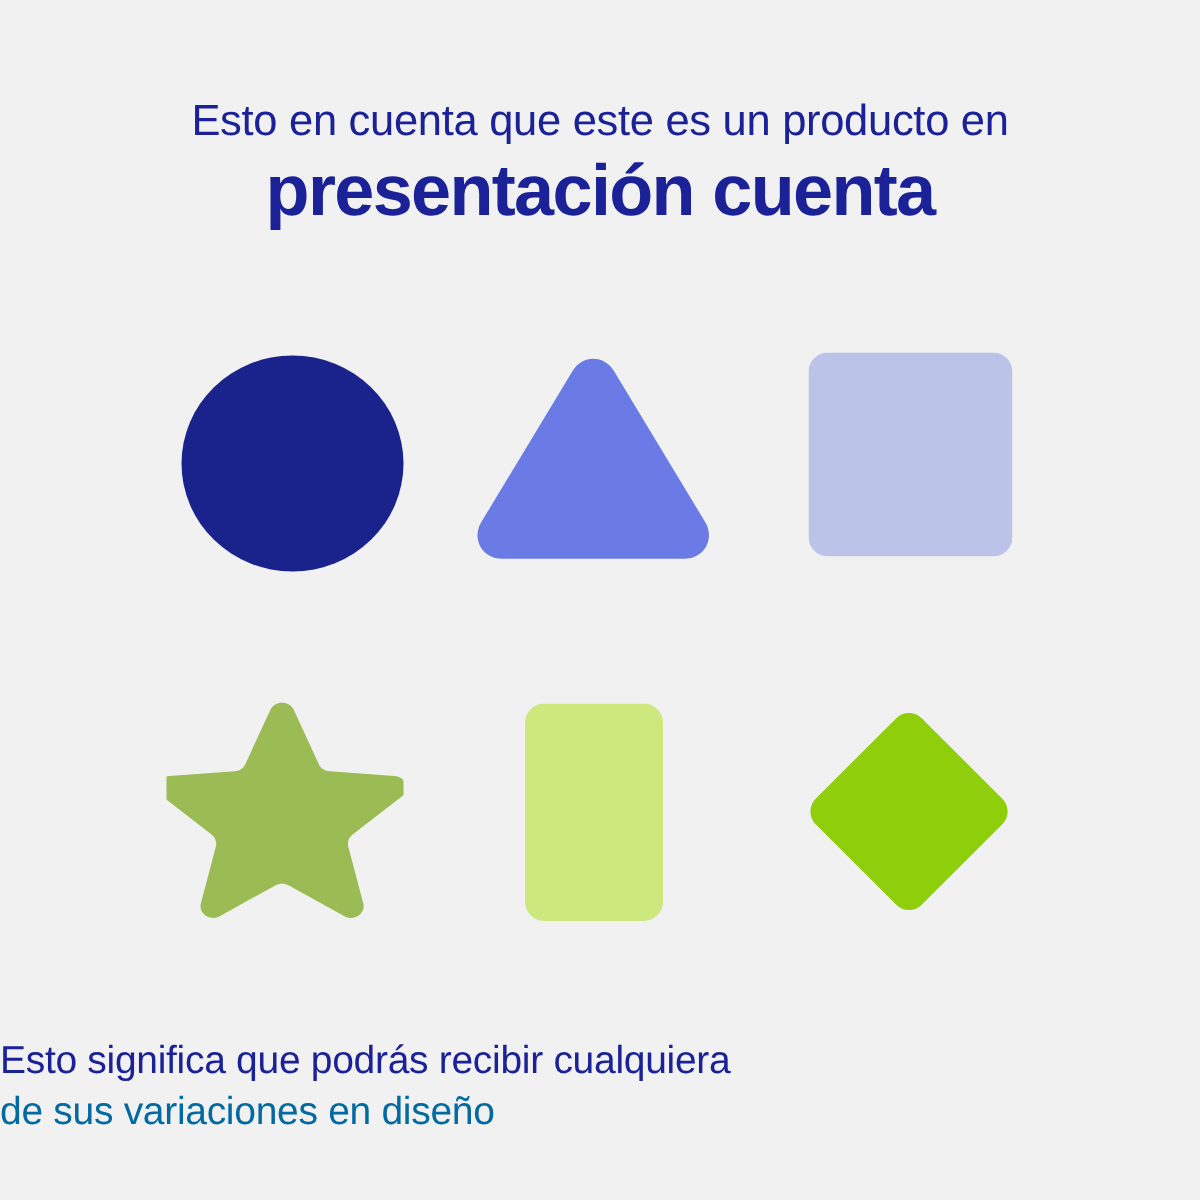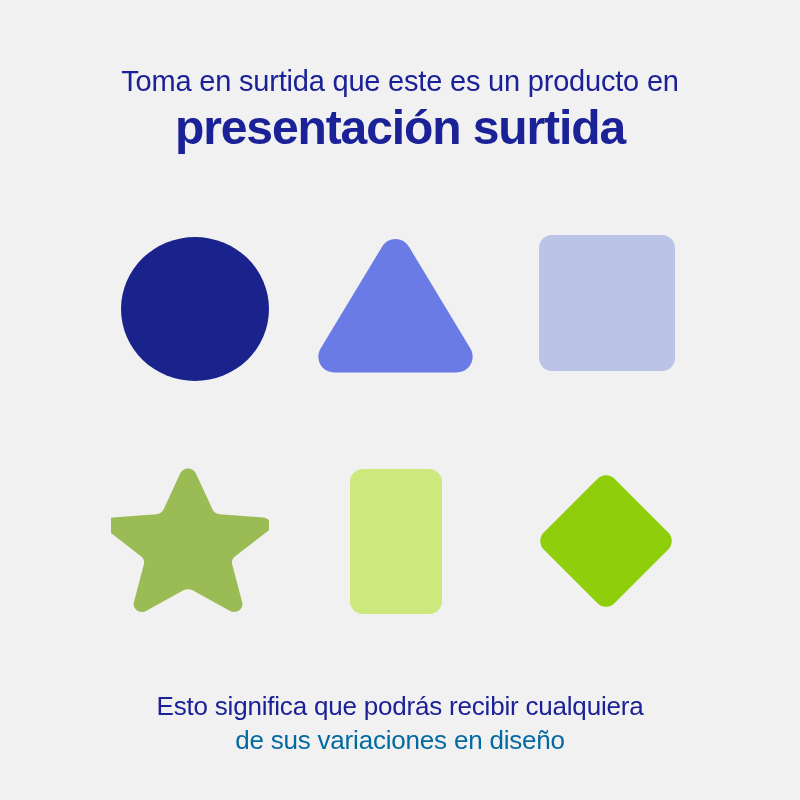--- a/index.html
+++ b/index.html
@@ -89,40 +89,39 @@
   .svg-star     { left: 11px;  top: 20px; }
   .svg-rect     { left: 50px;  top: 22px; }
   .svg-diamond  { left: 28px;  top: 16px; }
 
   
   .footer-text {
     position: absolute;
     left: 0;
     top: 689px;
     width: 800px;
-    text-align: center;
   }
   .footer-line {
     display: block;
     font-size: 26px;
     font-weight: 400;
     line-height: 34px;
     letter-spacing: -0.2px;
     color: #1b2196;
     white-space: nowrap;
   }
 </style>
 </head>
 <body style="background: rgb(241, 241, 241);">
 
 <div id="poster" style="background: rgb(241, 241, 241);">
 
   <div class="headline">
-    <span class="headline-line1" style="color: rgb(27, 33, 150);">Toma en surtida que este es un producto en</span>
-    <span class="headline-line2" style="color: rgb(27, 33, 150);">presentación surtida</span>
+    <span class="headline-line1" style="color: rgb(27, 33, 150);">Esto en cuenta que este es un producto en</span>
+    <span class="headline-line2" style="color: rgb(27, 33, 150);">presentación cuenta</span>
   </div>
 
   <div class="shapes-grid">
 
     <div class="shape-row row-top">
 
       <div class="shape-cell col-1">
         <svg class="svg-circle" width="150" height="148" viewBox="0 0 150 148">
           <ellipse cx="75" cy="74" rx="74" ry="72" fill="#1a238c"></ellipse>
         </svg>

